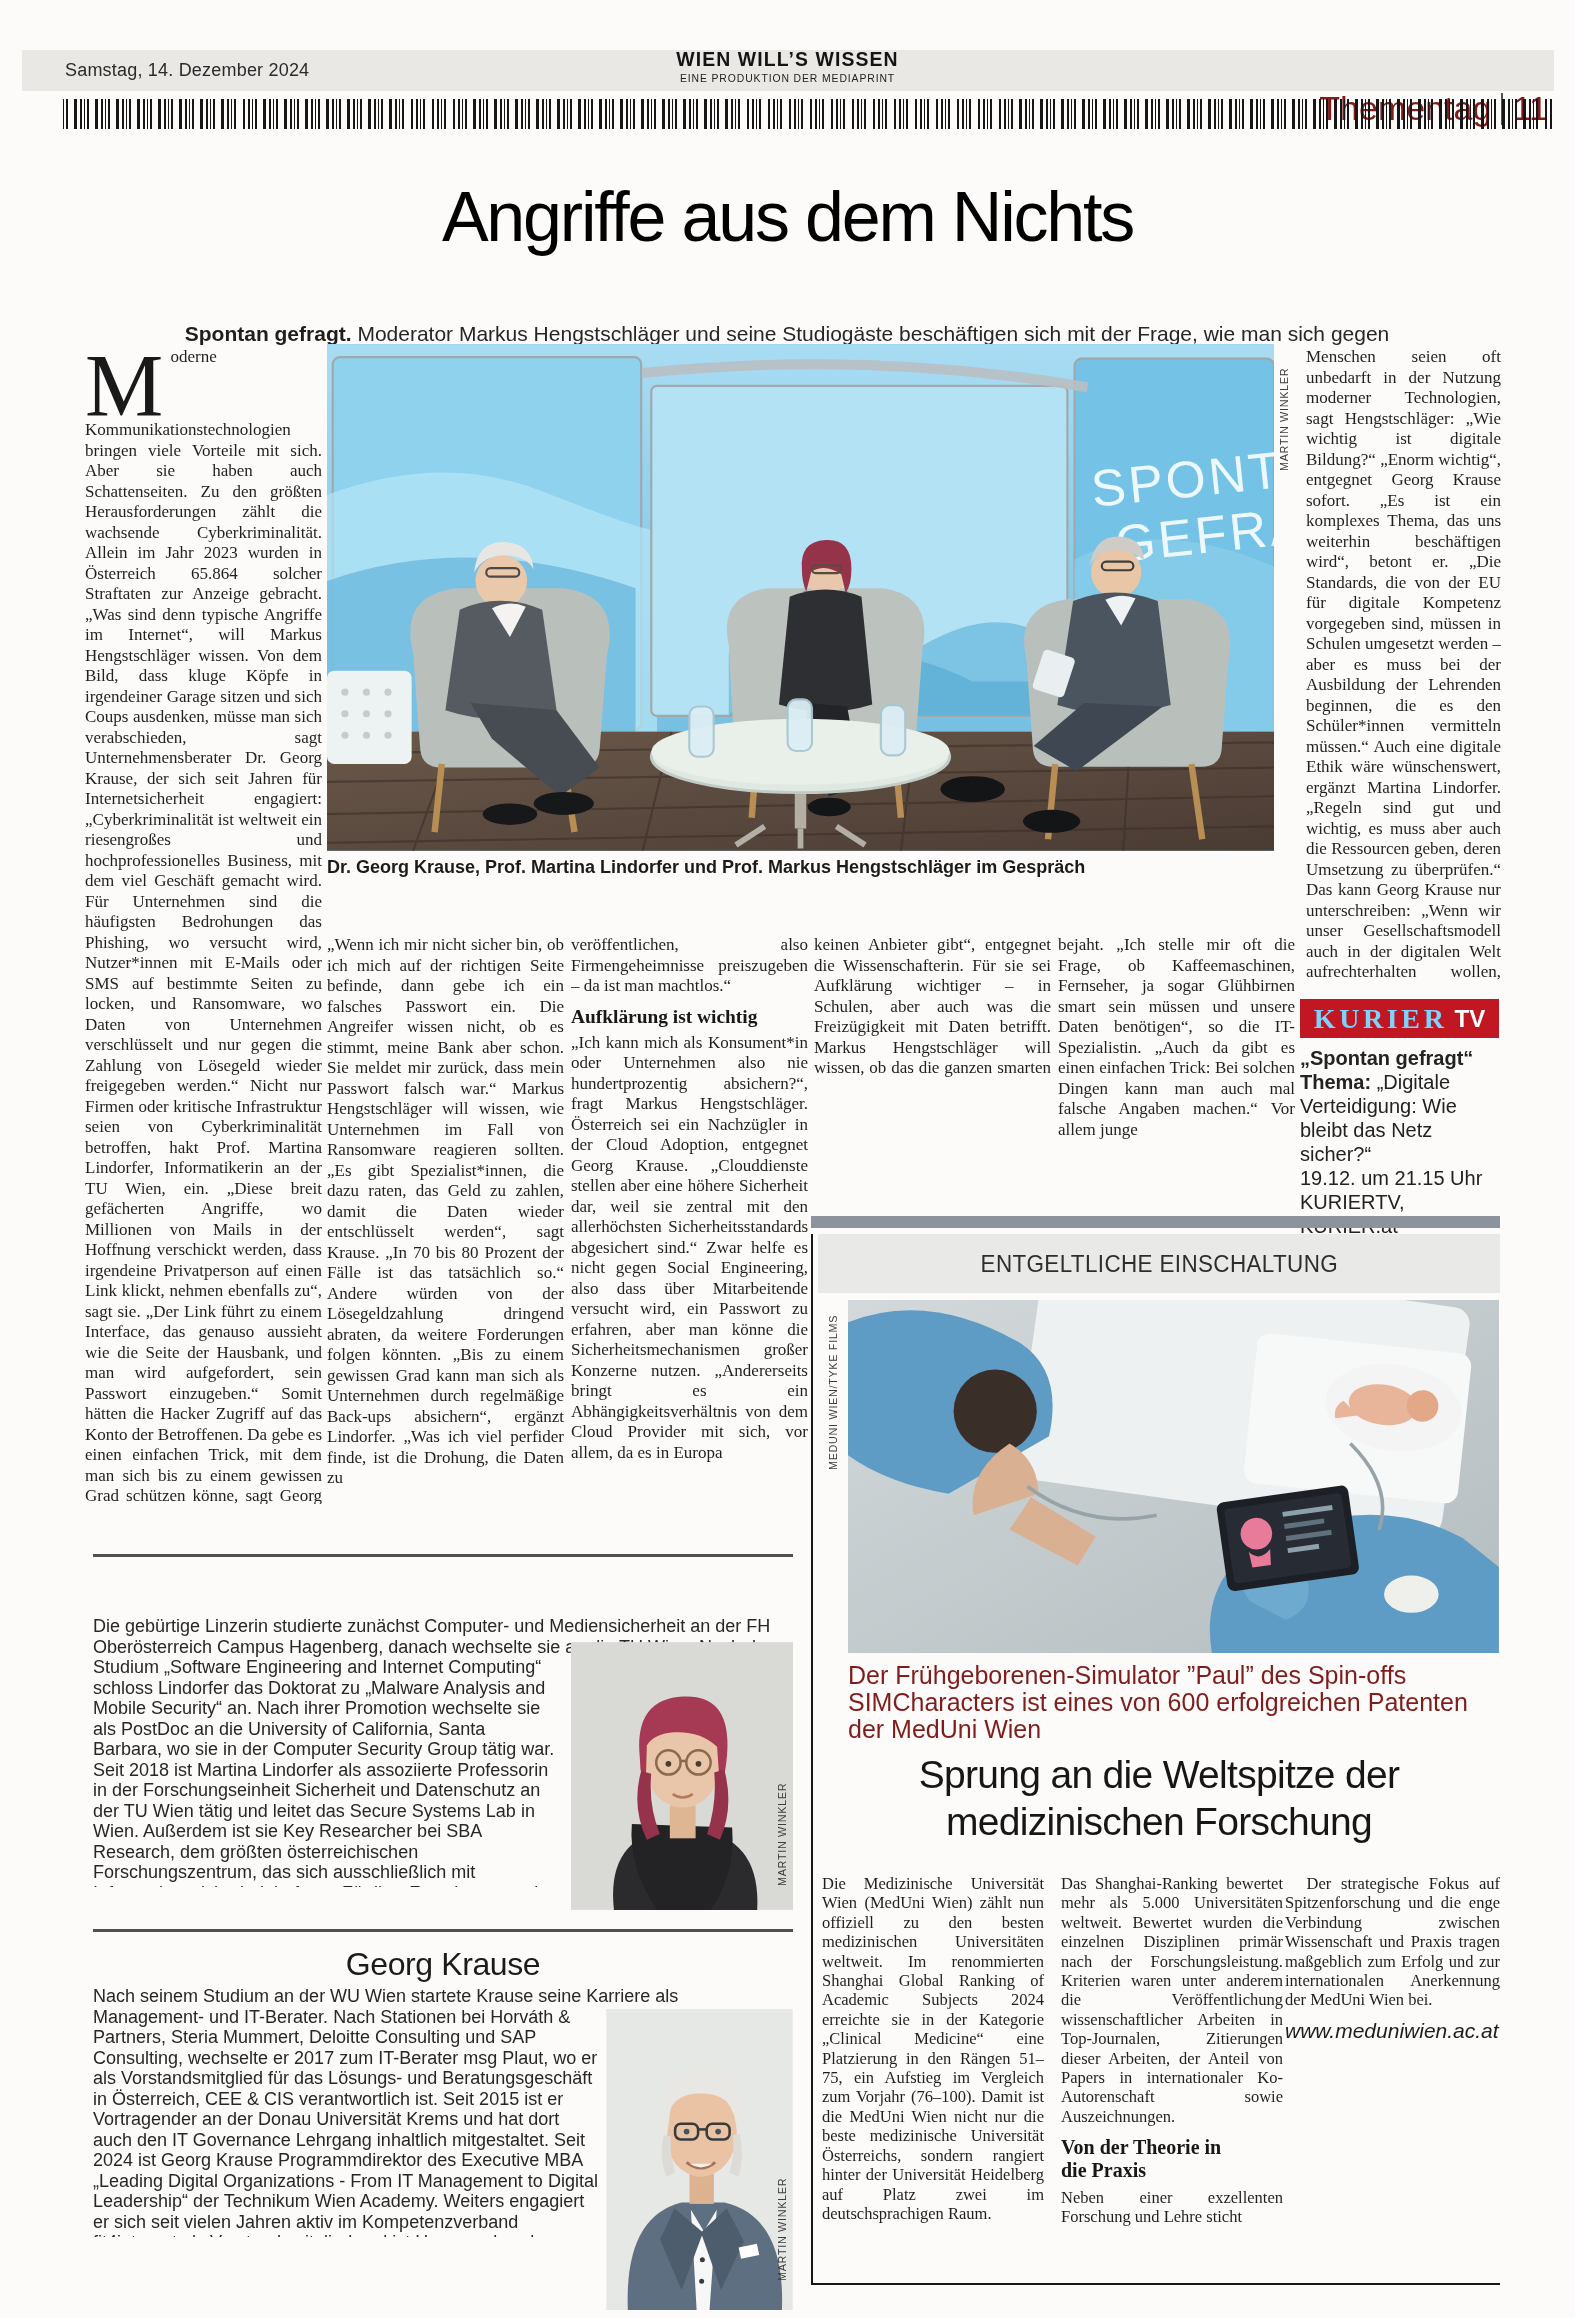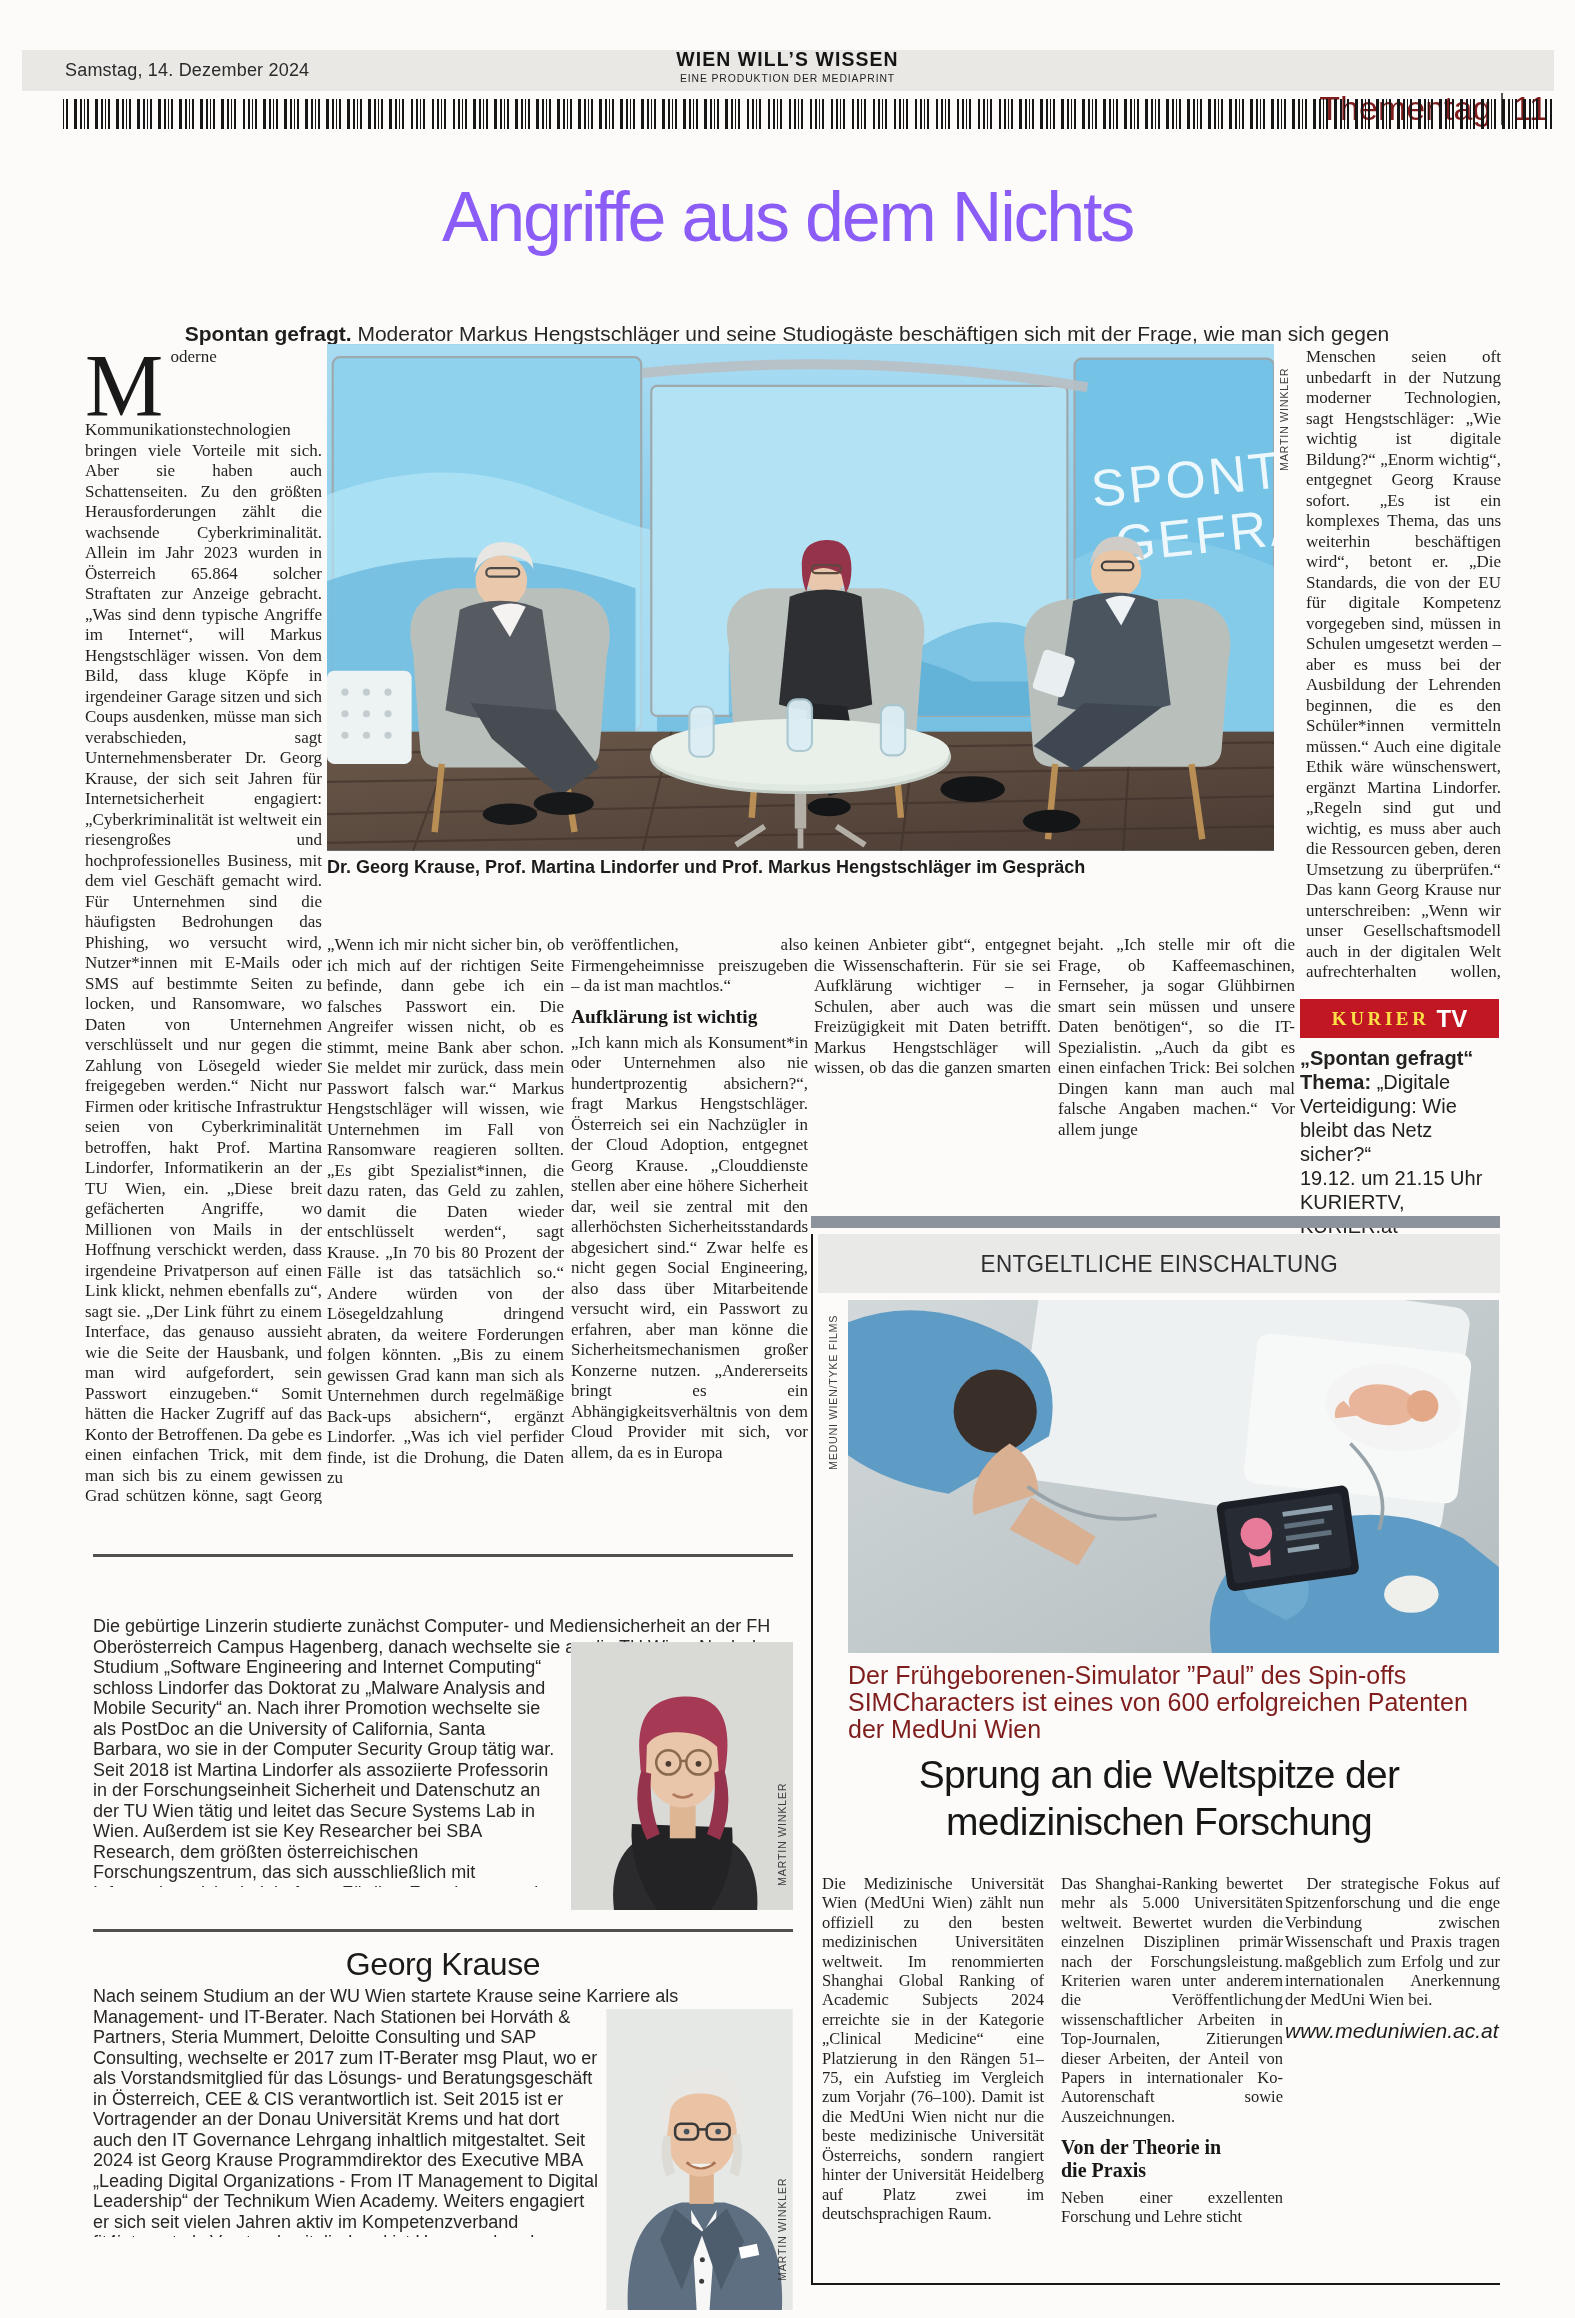--- a/index.html
+++ b/index.html
@@ -15,41 +15,41 @@
   .hdr-sub{font-size:10.4px;letter-spacing:0.9px;color:#222;margin-top:2.2px;}
   .hdr-right{right:27px;top:49px;font-size:34px;color:#7f1d1d;display:flex;align-items:center;gap:10px;margin-top:40px;}
   .hdr-right .pgdiv{width:1.4px;height:32px;background:#555;}
   .barcode{left:63px;top:99px;width:1490px;height:30px;
      background:repeating-linear-gradient(90deg,#161616 0 1.4px,transparent 1.4px 2.9px,#161616 2.9px 5px,
      transparent 5px 8.6px,#161616 8.6px 9.3px,transparent 9.3px 11.5px,#161616 11.5px 13.6px,transparent 13.6px 17px,
      #161616 17px 18.7px,transparent 18.7px 21px);}
 
   
   .headline{left:0;top:177px;width:1575px;text-align:center;font-size:70px;font-weight:400;
-            letter-spacing:-2.2px;color:#8b5cf6;}
+            letter-spacing:-2.2px;color:#000000;}
   .subhead{left:179px;top:273px;width:1216px;text-align:center;font-size:21px;line-height:33px;color:#262626;margin-top:44px;}
   .subhead b{font-weight:700;color:#201d1d;}
 
   
   .bodycol{font-family:"Liberation Serif",serif;font-size:17px;line-height:20.5px;
            text-align:justify;color:#201f1d;overflow:hidden;}
   .bodycol p{margin:0;}
   .dropcap{float:left;font-size:88px;line-height:69px;padding:4.3px 7.2px 0 0;font-weight:400;color:#191919;}
   .colsub{font-family:"Liberation Serif",serif;font-weight:700;font-size:19.4px;margin:10px 0 5.7px 0;
           text-align:left;color:#171717;}
 
   
   .photo-frame{left:327px;top:344px;width:947px;height:507px;overflow:hidden;background:#8ecdea;}
   .vcredit{writing-mode:vertical-rl;transform:rotate(180deg);font-size:10.8px;letter-spacing:0.7px;
            color:#3c3c3c;white-space:nowrap;}
   .caption-main{left:327px;top:857px;width:954px;font-size:18px;font-weight:700;color:#1b1b1b;}
 
   
   .ktv-banner{left:1300px;top:999px;width:199px;height:39px;display:flex;align-items:center;justify-content:center;}
-  .ktv-banner .k1{font-family:"Liberation Serif",serif;font-weight:700;font-size:19px;color:#fde047;letter-spacing:3.6px;}
+  .ktv-banner .k1{font-family:"Liberation Serif",serif;font-weight:700;font-size:28px;color:#7dd3fc;letter-spacing:3.6px;}
   .ktv-banner .k2{font-size:24px;font-weight:700;color:#fff;letter-spacing:0;margin-left:7px;}
   .ktv-lines{left:1300px;top:1046px;width:205px;font-size:20px;line-height:24px;color:#222;}
   .ktv-lines .bold{font-weight:700;}
 
   
   .bio-rule{width:700px;height:2.9px;background:#4f4f4f;}
   .bio-title{width:700px;text-align:center;font-size:32px;font-weight:400;letter-spacing:-0.4px;color:#1b1b1b;}
   .bio-text{width:700px;font-size:18px;line-height:20.5px;color:#272727;overflow:hidden;}
   .bio-float-m{float:right;width:237px;height:267px;shape-outside:inset(42px 0 0 0);}
   .bio-float-g{float:right;width:195px;height:248px;shape-outside:inset(34px 0 0 0);}

